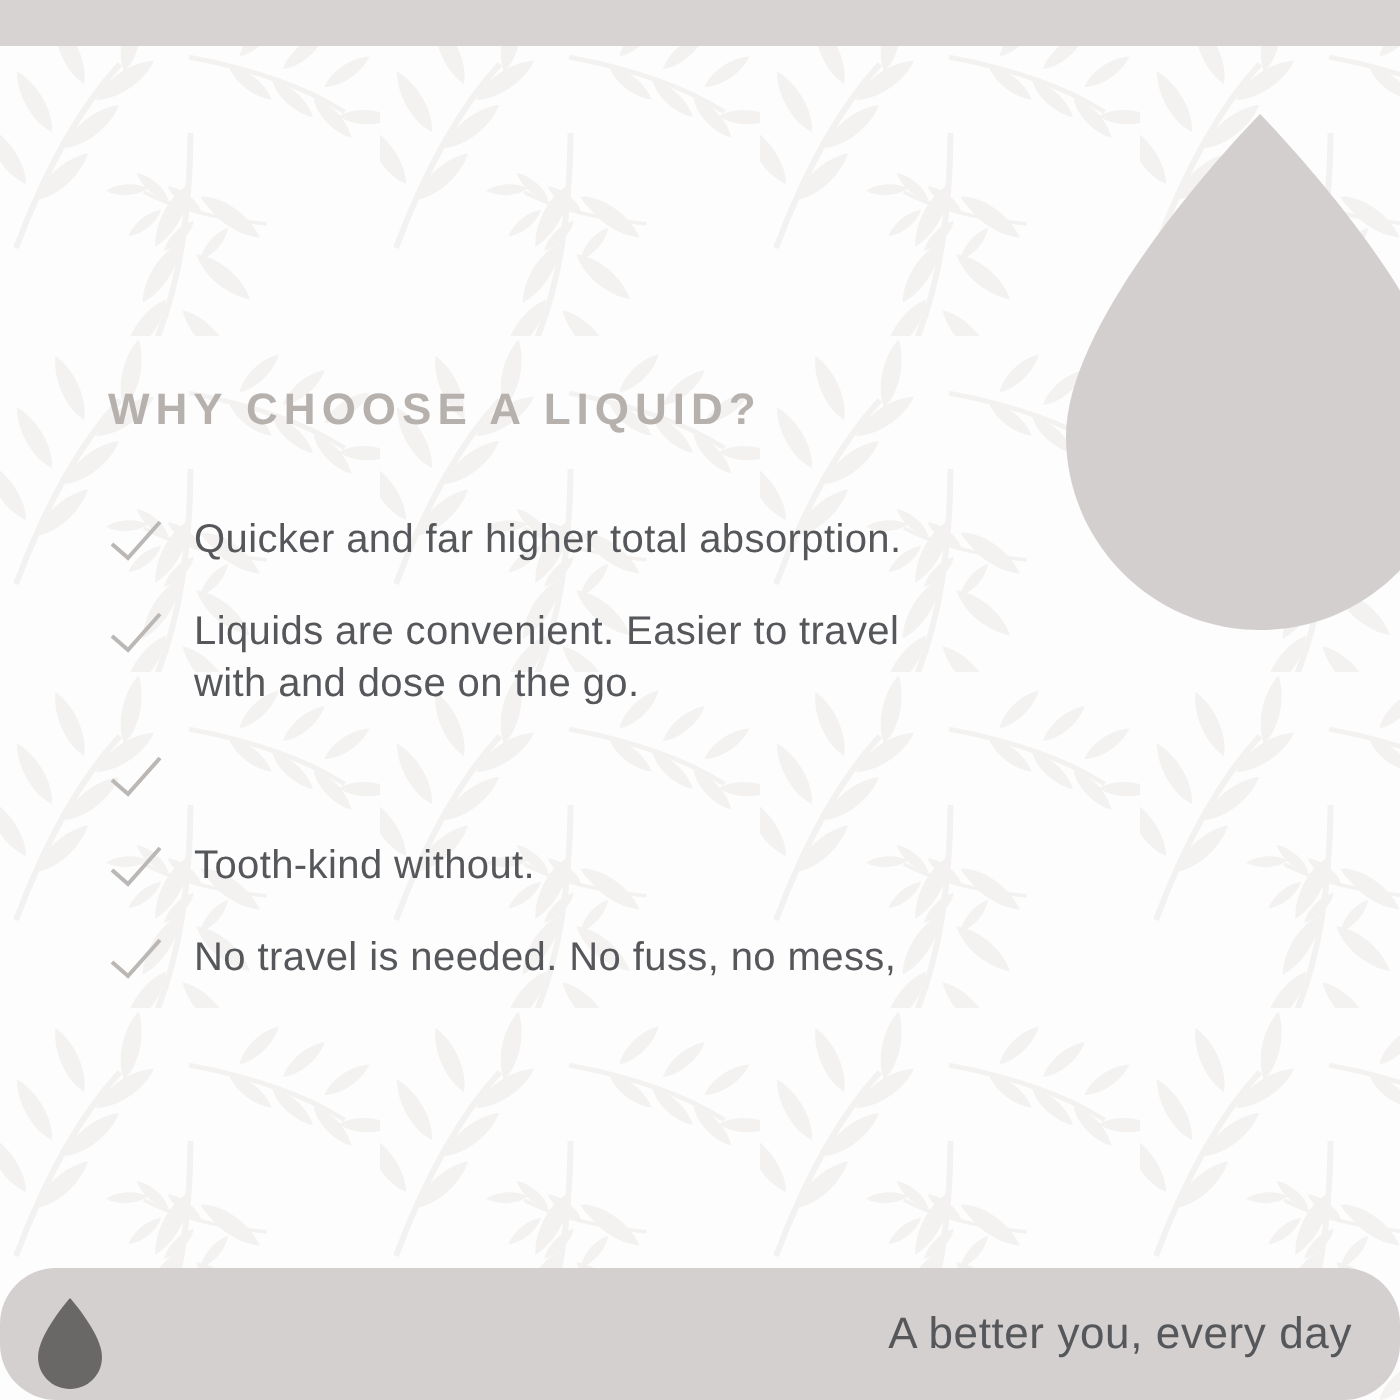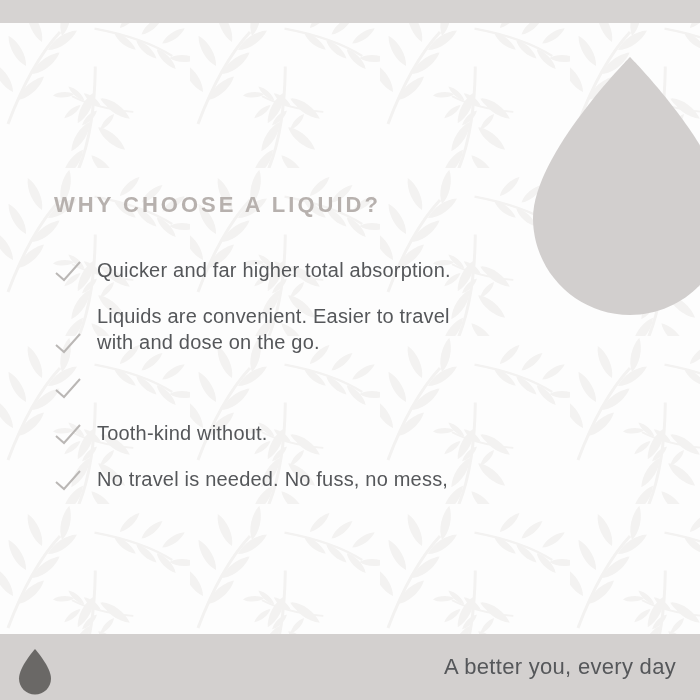--- a/index.html
+++ b/index.html
@@ -15,28 +15,28 @@
     position:absolute;top:0;left:0;right:0;height:23px;
     background:#d6d3d2;
   }
   .big-drop{position:absolute;top:50px;left:528px;}
   .content{position:absolute;left:54px;top:191px;width:560px;}
   .title{
     font-size:22px;font-weight:bold;letter-spacing:3px;
     color:#b7b1ae;line-height:28px;white-space:nowrap;
   }
   .checklist{margin-top:38px;}
-  .check-item{display:flex;align-items:flex-end;gap:15px;margin-bottom:20px;}
+  .check-item{display:flex;align-items:flex-start;gap:15px;margin-bottom:20px;}
   .check-item svg{flex:0 0 auto;margin-top:2px;}
   .item-lines{font-size:20px;line-height:26px;color:#55575a;letter-spacing:0.2px;}
   .item-lines span{display:block;white-space:nowrap;}
   .footer-bar{
     position:absolute;left:0;right:0;bottom:0;height:66px;
     background:#d3d0cf;
-    display:flex;align-items:center;
+    display:flex;align-items:center;border-radius:28px;
   }
   .footer-drop{margin-left:18px;margin-top:9px;}
   .footer-tagline{
     margin-left:auto;padding-right:24px;
     font-size:22px;color:#55575a;letter-spacing:0.3px;
   }
 </style>
 </head>
 <body>
 

